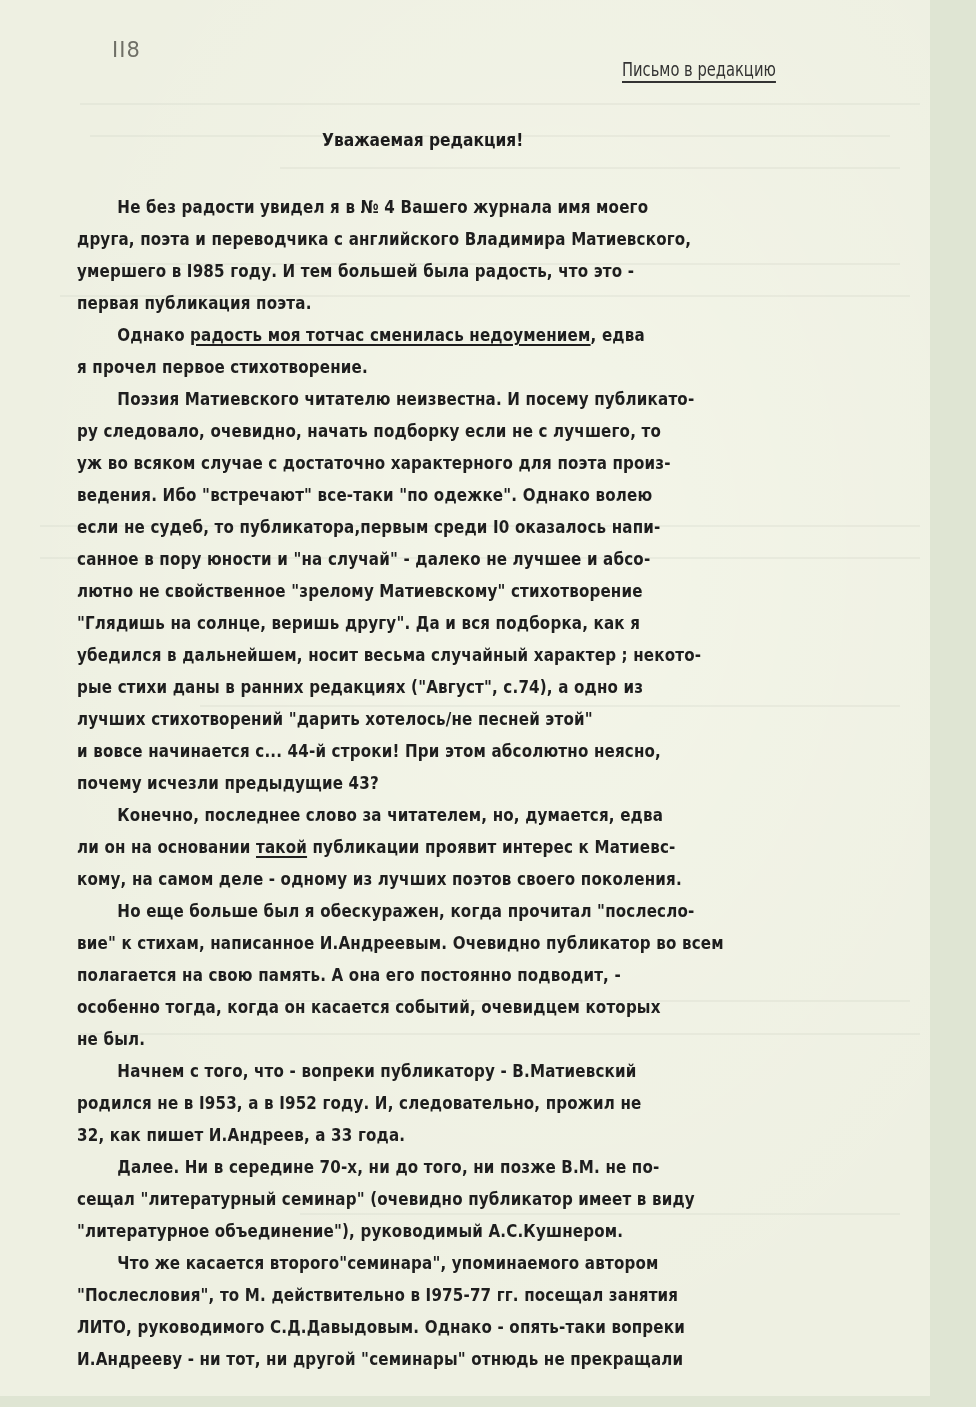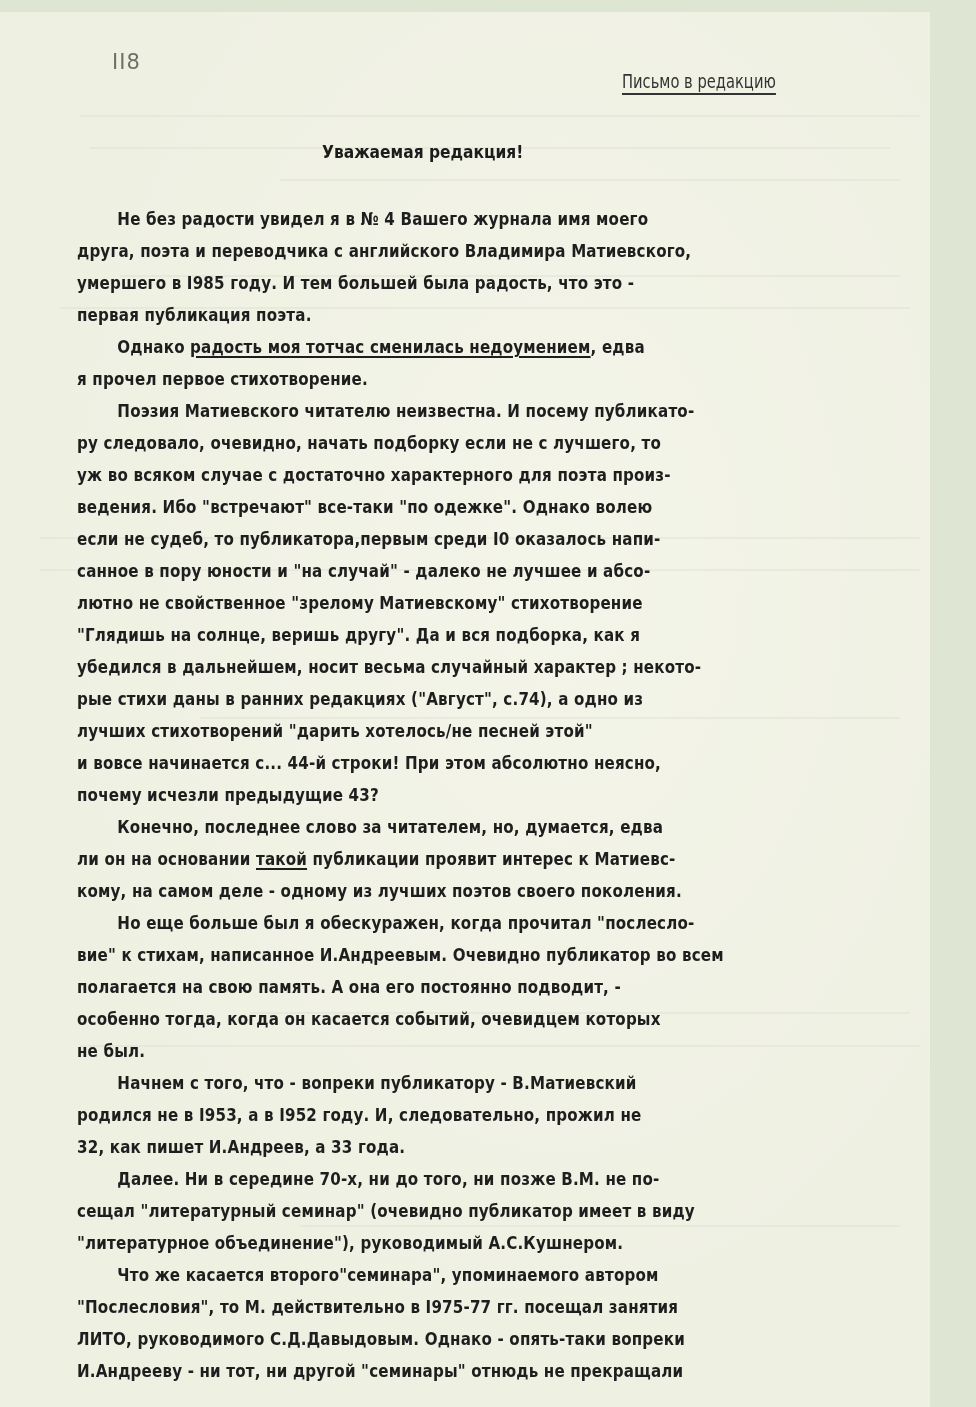--- a/index.html
+++ b/index.html
@@ -3,21 +3,21 @@
 <meta charset="utf-8">
 <style>
   html, body { margin: 0; padding: 0; }
   body {
     width: 976px; height: 1407px;
     background: #dfe5d3;
     position: relative; overflow: hidden;
     font-family: "Liberation Mono", "DejaVu Sans Mono", monospace;
   }
   .page {
-    position: absolute; left: 0; top: 12px;
+    position: absolute; left: 0; top: 0;
     width: 930px; height: 1396px;
     background: #eef0e2;
     background-image: radial-gradient(ellipse at 60% 40%, rgba(255,255,245,0.35), rgba(0,0,0,0) 70%);
   }
   .page-number {
     position: absolute; left: 112px; top: 38px;
     font-family: "DejaVu Sans", sans-serif;
     font-size: 21px; color: #6f6f66; letter-spacing: 1px;
   }
   .section-title {

